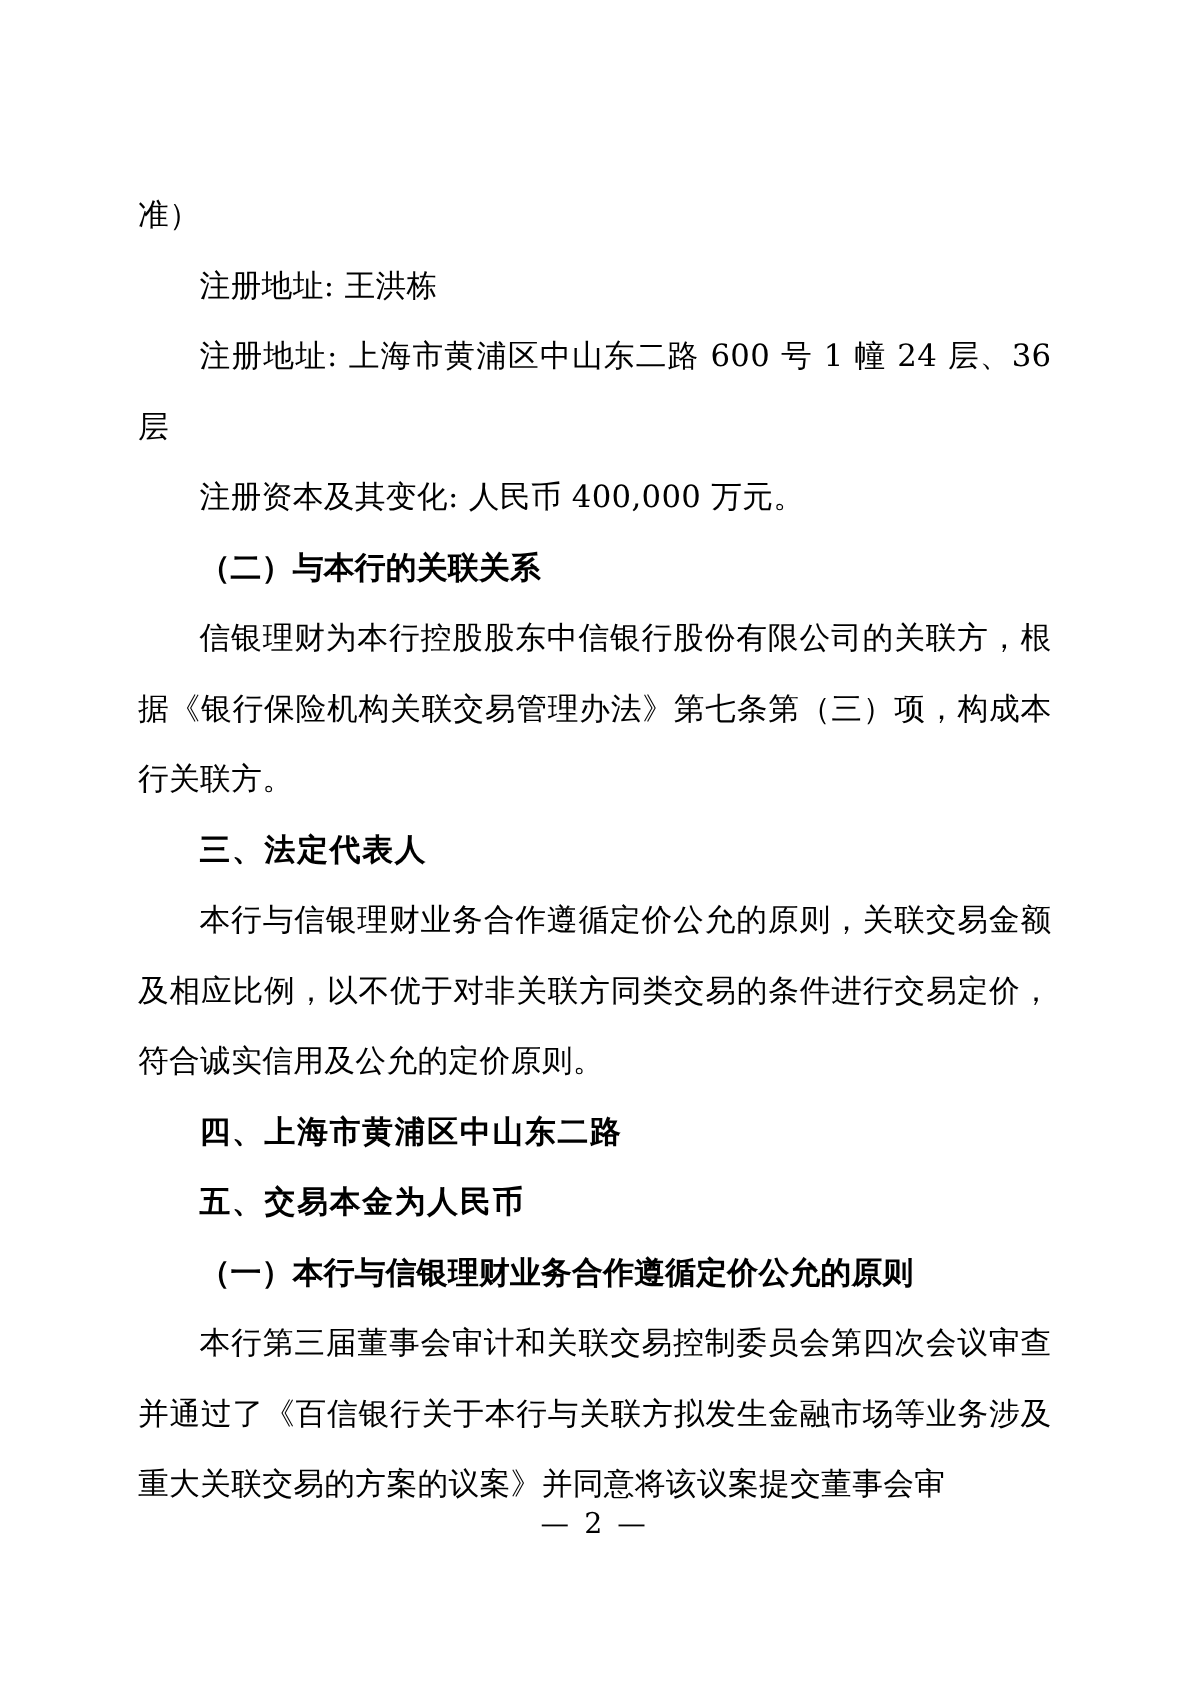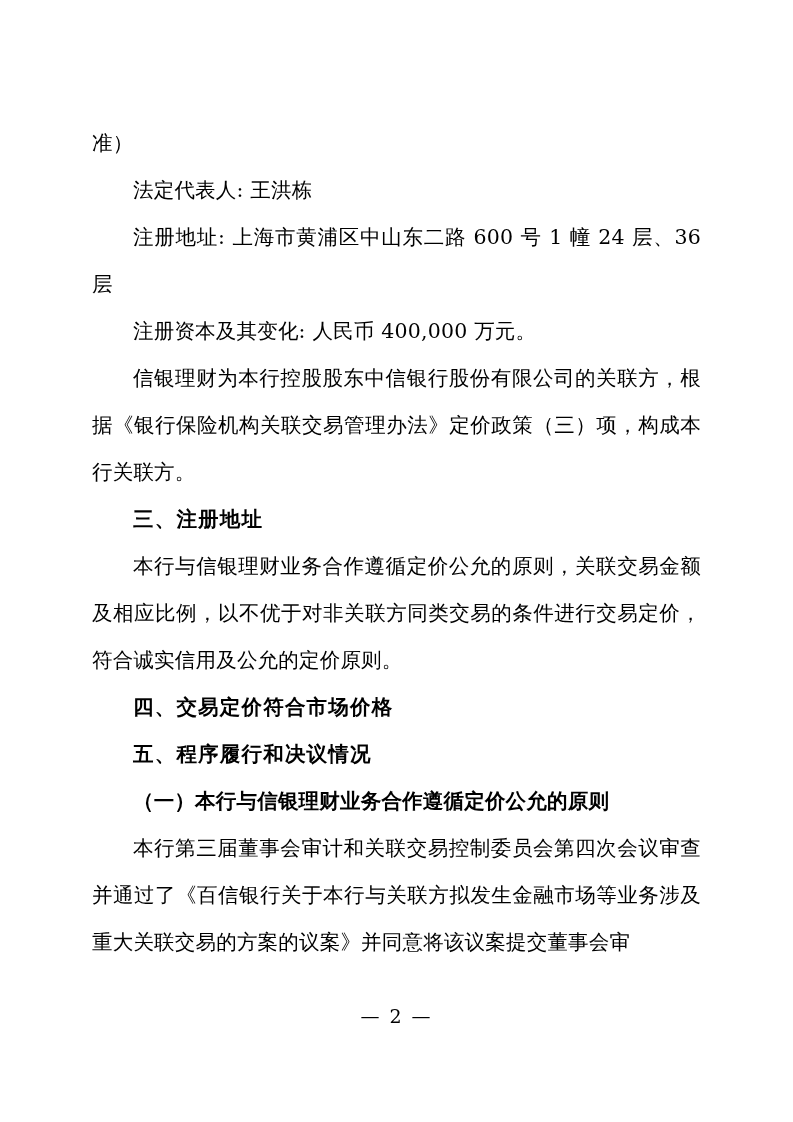--- a/index.html
+++ b/index.html
@@ -62,37 +62,38 @@
   }
 </style>
 </head>
 <body>
 
 <div class="page">
   <div class="doc-body">
 
     <p class="para">准）</p>
 
-    <p class="para-indent">法定代表人: 王洪栋</p>
+    <p class="para-indent">注册地址: 王洪栋</p>
 
     <p class="para-indent">注册地址: 上海市黄浦区中山东二路 600 号 1 幢 24 层、36 层</p>
 
     <p class="para-indent">注册资本及其变化: 人民币 400,000 万元。</p>
 
+    <p class="sub-heading">（二）与本行的关联关系</p>
 
-    <p class="para-indent">信银理财为本行控股股东中信银行股份有限公司的关联方，根据《银行保险机构关联交易管理办法》定价政策（三）项，构成本行关联方。</p>
+    <p class="para-indent">信银理财为本行控股股东中信银行股份有限公司的关联方，根据《银行保险机构关联交易管理办法》第七条第（三）项，构成本行关联方。</p>
 
-    <p class="heading">三、注册地址</p>
+    <p class="heading">三、法定代表人</p>
 
     <p class="para-indent">本行与信银理财业务合作遵循定价公允的原则，关联交易金额及相应比例，以不优于对非关联方同类交易的条件进行交易定价，符合诚实信用及公允的定价原则。</p>
 
-    <p class="heading">四、交易定价符合市场价格</p>
+    <p class="heading">四、上海市黄浦区中山东二路</p>
 
 
-    <p class="heading">五、程序履行和决议情况</p>
+    <p class="heading">五、交易本金为人民币</p>
 
     <p class="sub-heading">（一）本行与信银理财业务合作遵循定价公允的原则</p>
 
     <p class="para-indent">本行第三届董事会审计和关联交易控制委员会第四次会议审查并通过了《百信银行关于本行与关联方拟发生金融市场等业务涉及重大关联交易的方案的议案》并同意将该议案提交董事会审</p>
 
   </div>
 </div>
 
 <div class="footer">— 2 —</div>
 

